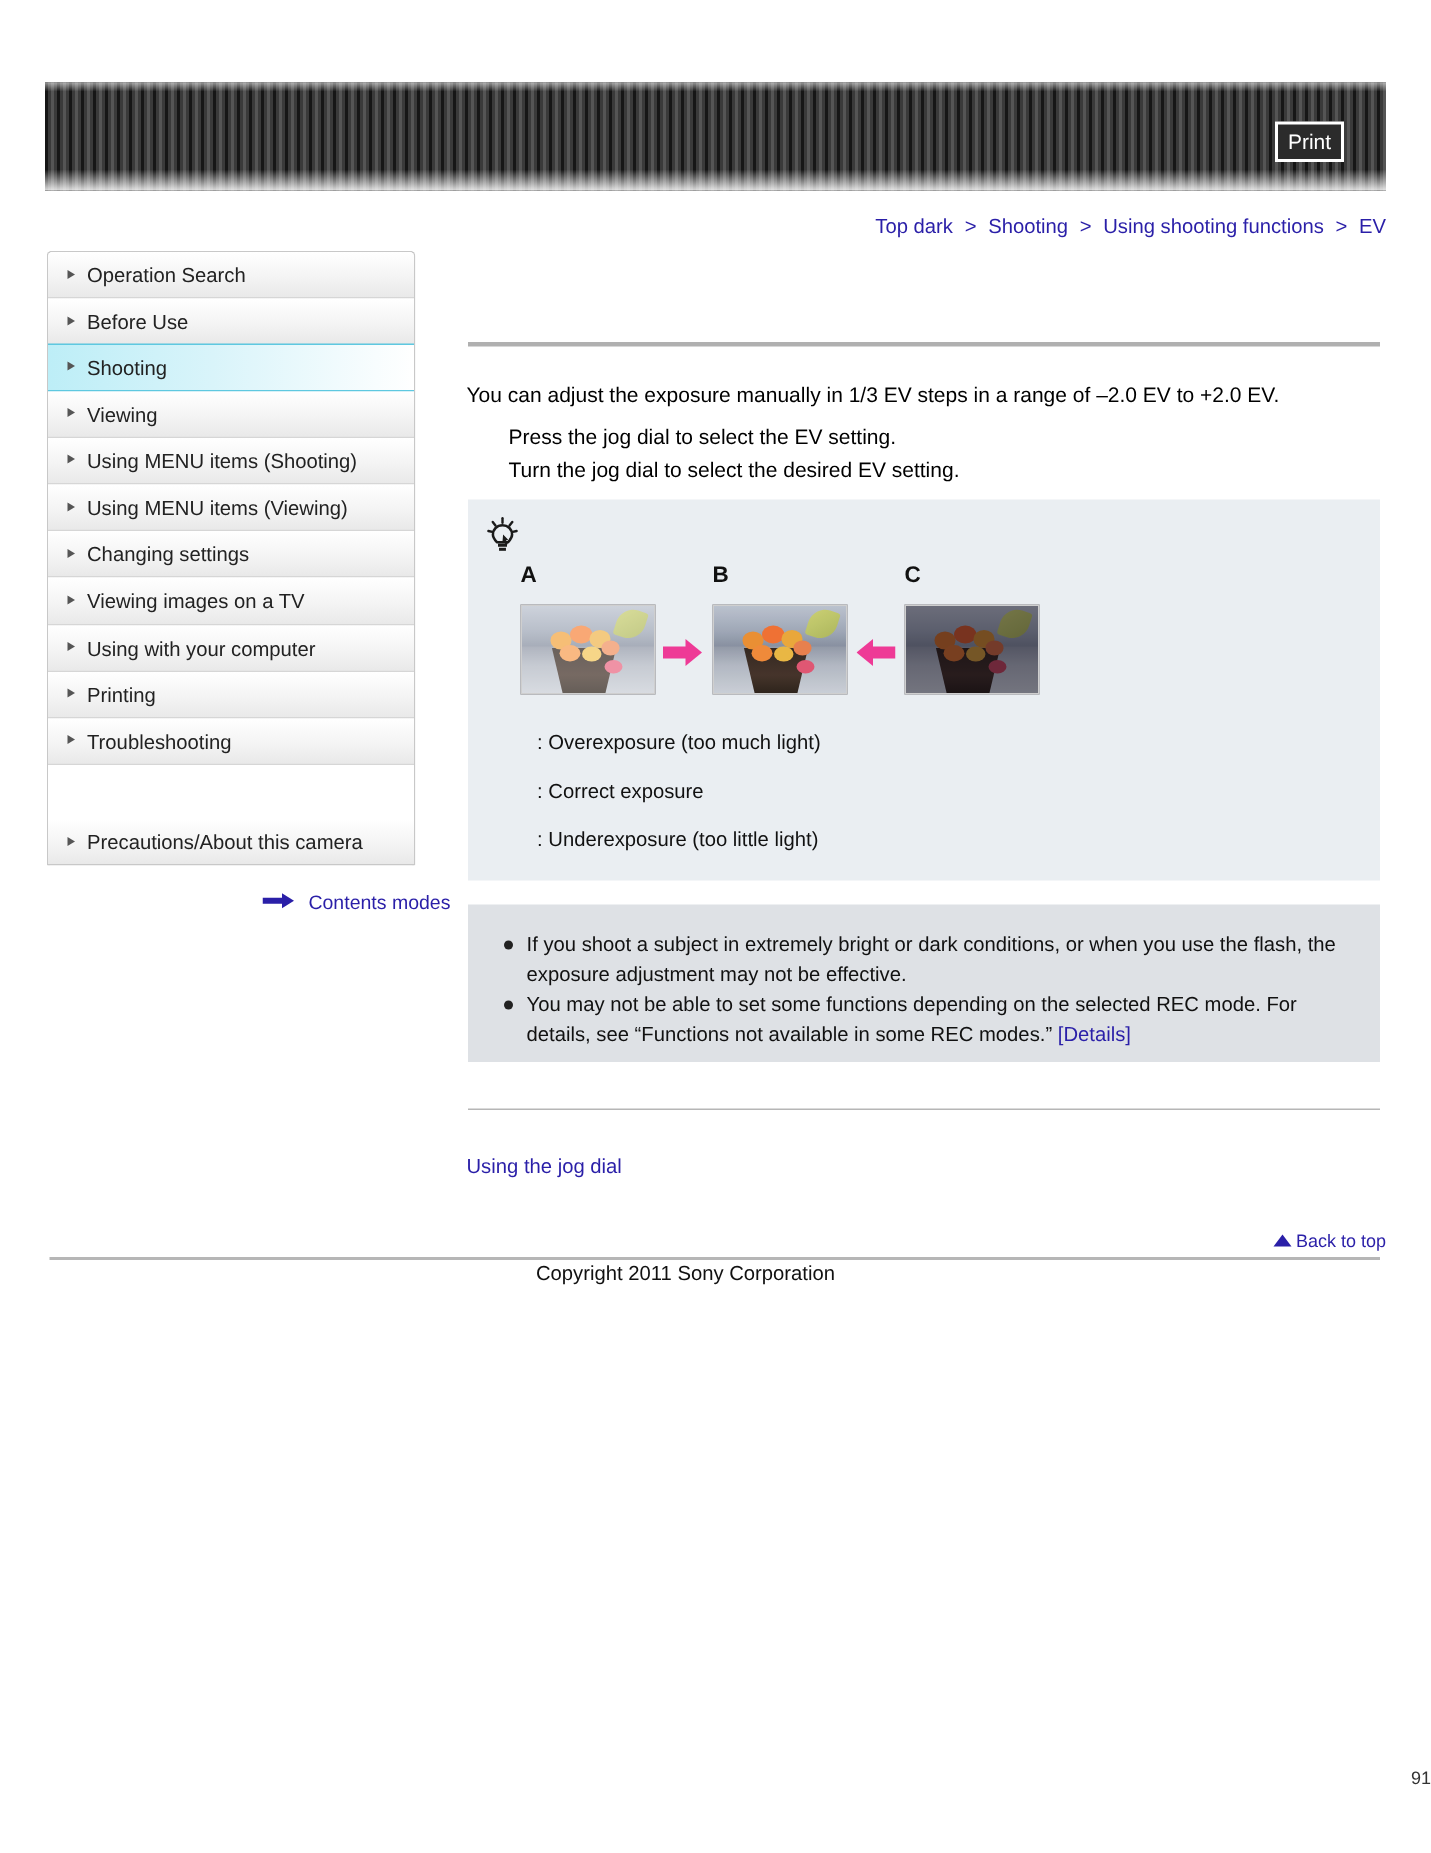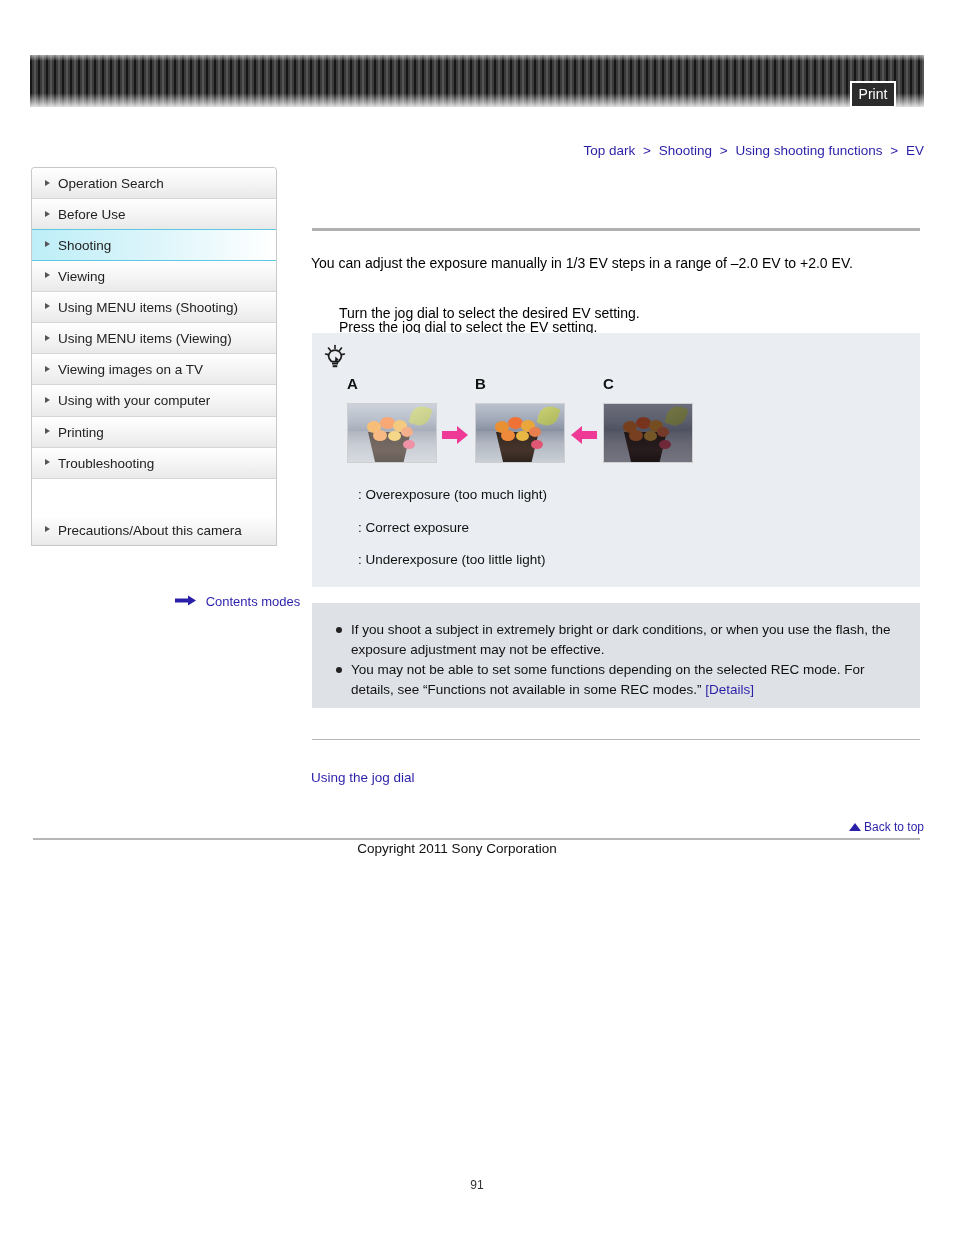--- a/index.html
+++ b/index.html
@@ -11,21 +11,21 @@
     font-family: "Liberation Sans", sans-serif;
     color: #000000;
     position: relative;
     overflow: hidden;
   }
 
   
   #header-banner {
     position: absolute;
     left: 30px; top: 55px;
-    width: 894px; height: 52px;
+    width: 894px; height: 72px;
     background-color: #2e2e2e;
     background-image: repeating-linear-gradient(
        to right,
        #161616 0px, #161616 2px,
        #3a3a3a 2px, #3a3a3a 4px,
        #555555 4px, #555555 6px,
        #3a3a3a 6px, #3a3a3a 8px);
   }
   #header-banner::after {
     content:"";
@@ -129,21 +129,21 @@
   #intro-text {
     position: absolute; left: 311px; top: 253px;
     width: 615px;
     font-size: 14px; line-height: 20px; color: #000;
   }
   .step-line {
     position: absolute; left: 339px;
     width: 580px;
     font-size: 14px; line-height: 20px; color: #000;
   }
-  #step-1 { top: 281px; margin-top: 36px; }
+  #step-1 { top: 281px; }
   #step-2 { top: 303px; }
 
   
   #tip-box {
     position: absolute; left: 312px; top: 333px;
     width: 608px; height: 254px;
     background: #eaeef2;
   }
   #bulb-icon { position: absolute; left: 10px; top: 11px; width: 26px; height: 26px; }
 
@@ -267,21 +267,21 @@
     width: 887px; height: 2px; background: #b6b6b6;
   }
   #copyright {
     position: absolute; left: 0; top: 841px;
     width: 914px;
     text-align: center;
     font-size: 13.5px; color: #111;
   }
   #page-number {
     position: absolute; left: 0; top: 1178px;
-    width: 954px; text-align: center;
+    width: 954px; text-align: right;
     font-size: 12px; color: #333;
   }
 </style>
 </head>
 <body>
 
 <div id="header-banner">
   <div id="print-button">Print</div>
 </div>
 
@@ -312,20 +312,24 @@
     <span class="tri"></span>
     <span>Viewing</span>
   </div>
   <div class="nav-item">
     <span class="tri"></span>
     <span>Using MENU items (Shooting)</span>
   </div>
   <div class="nav-item">
     <span class="tri"></span>
     <span>Using MENU items (Viewing)</span>
+  </div>
+  <div class="nav-item">
+    <span class="tri"></span>
+    <span>Changing settings</span>
   </div>
   <div class="nav-item">
     <span class="tri"></span>
     <span>Viewing images on a TV</span>
   </div>
   <div class="nav-item">
     <span class="tri"></span>
     <span>Using with your computer</span>
   </div>
   <div class="nav-item">

